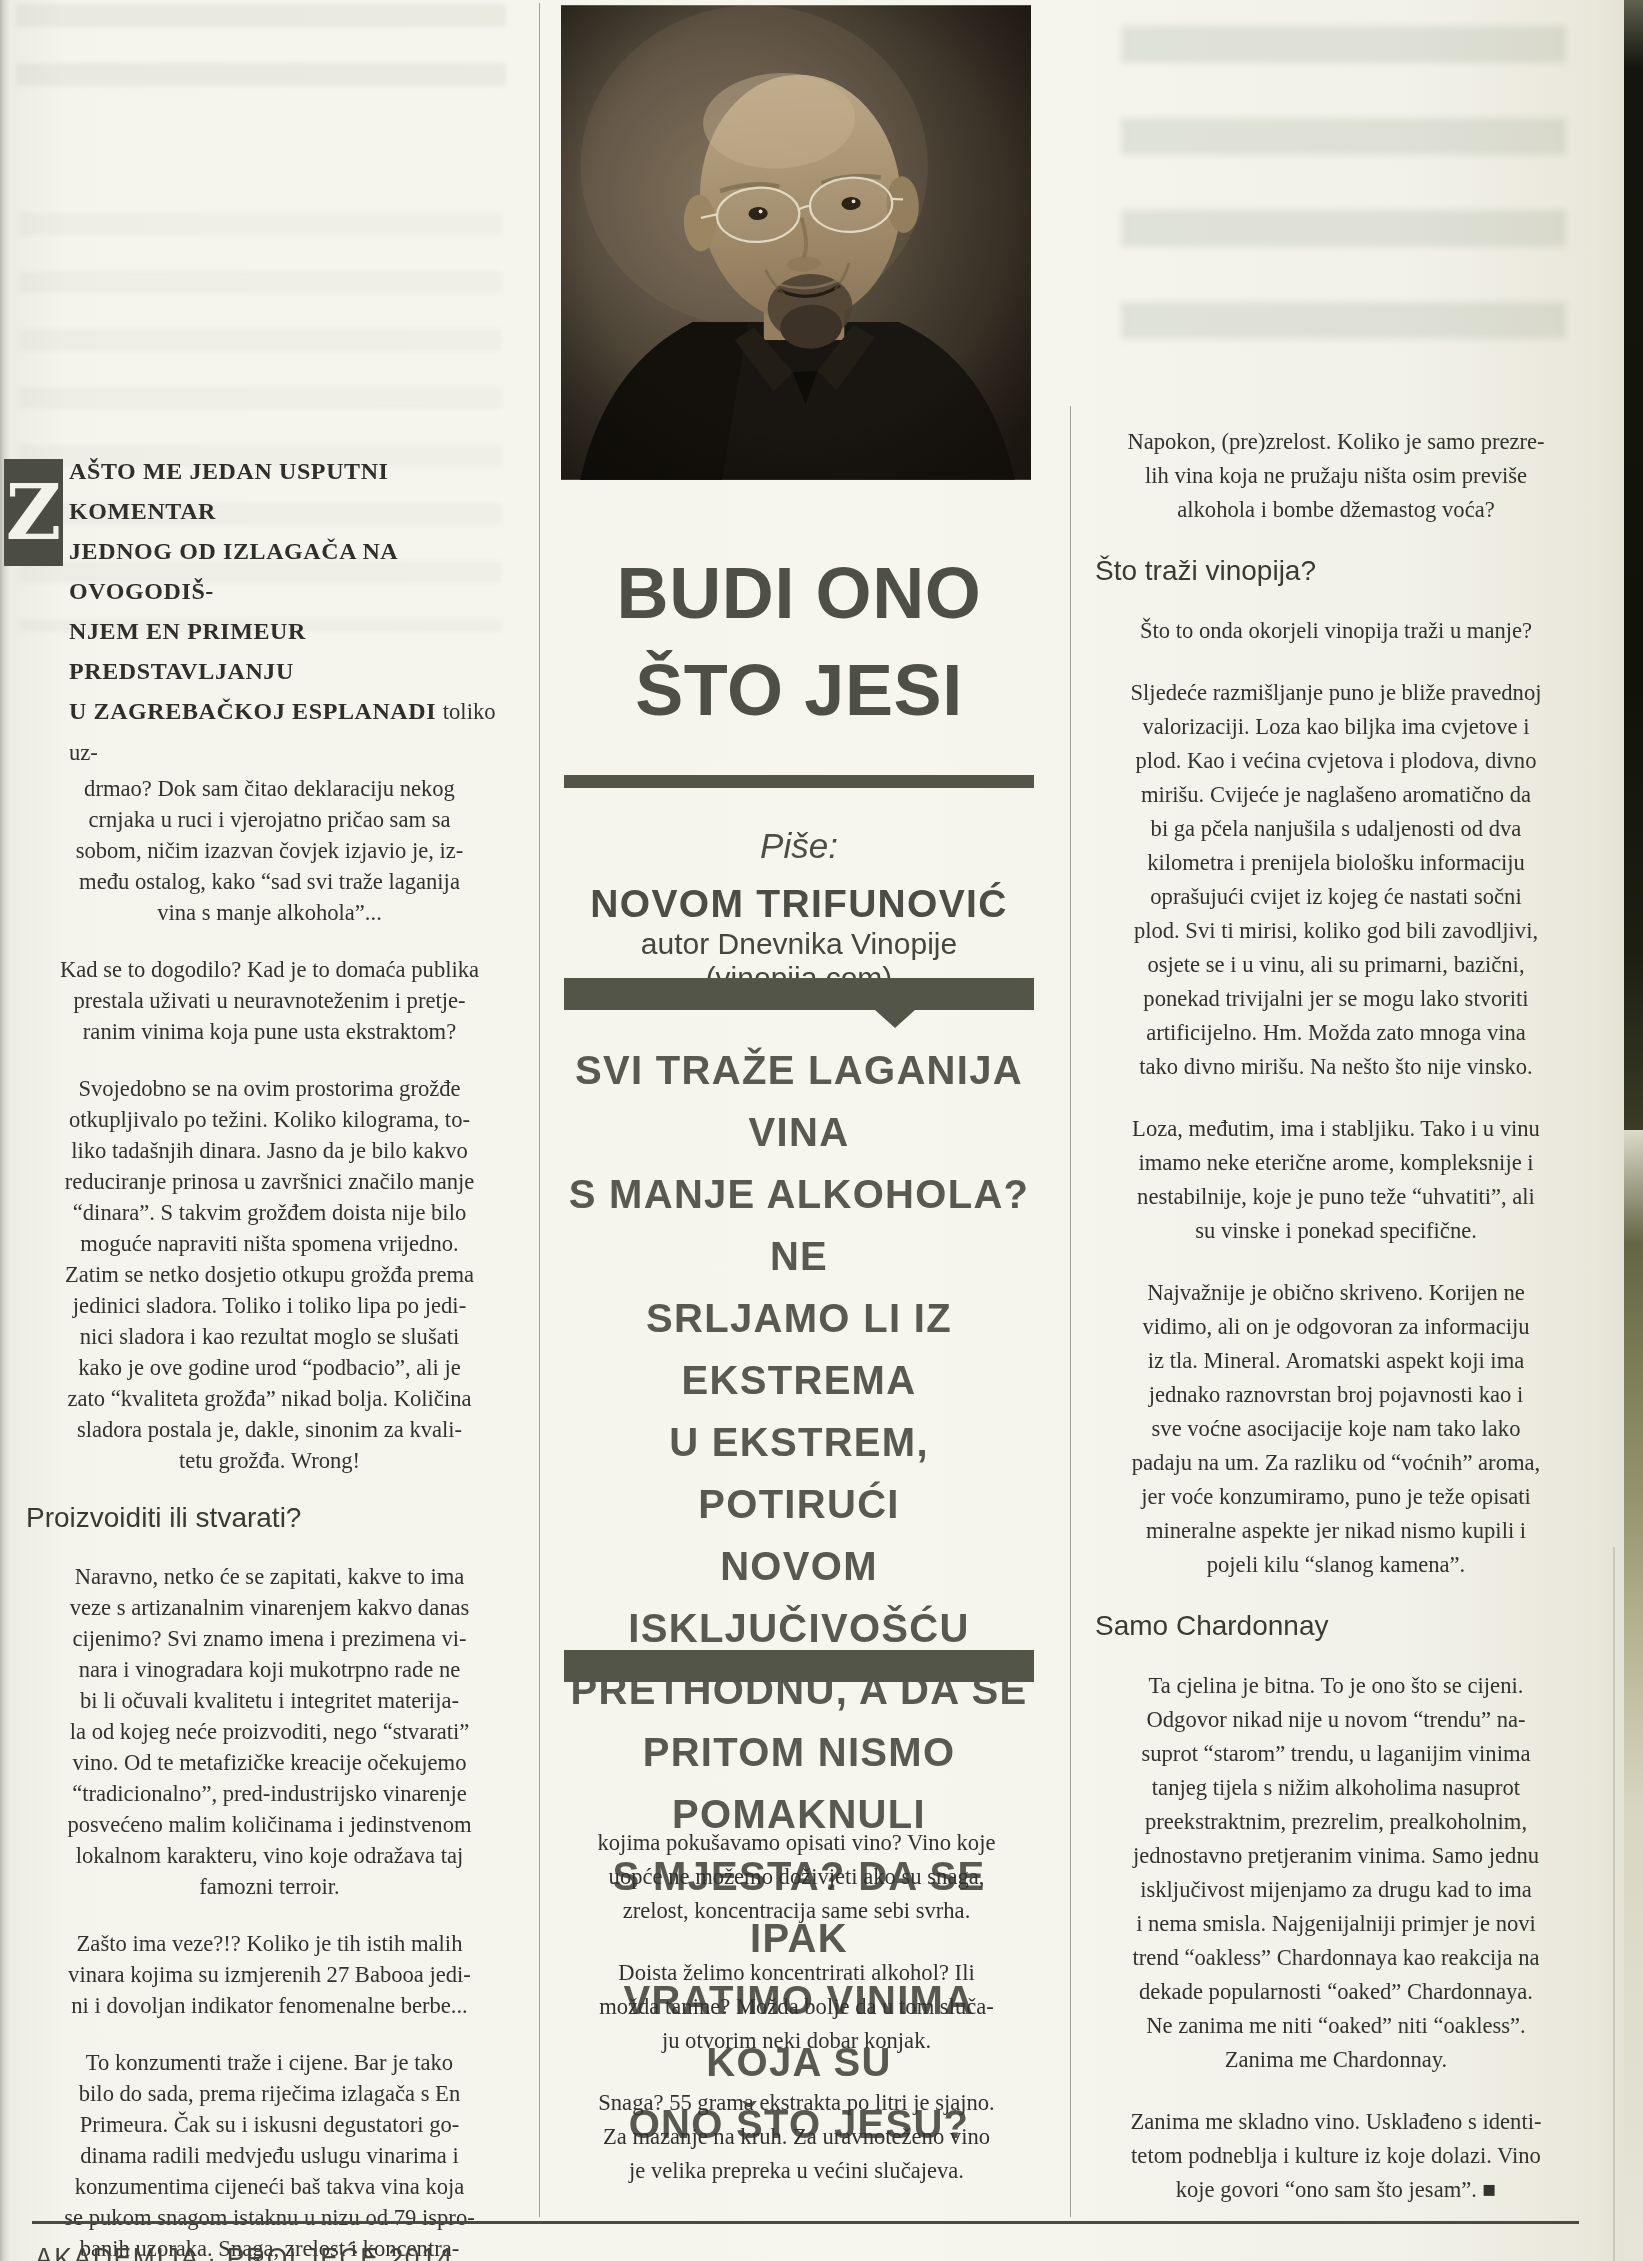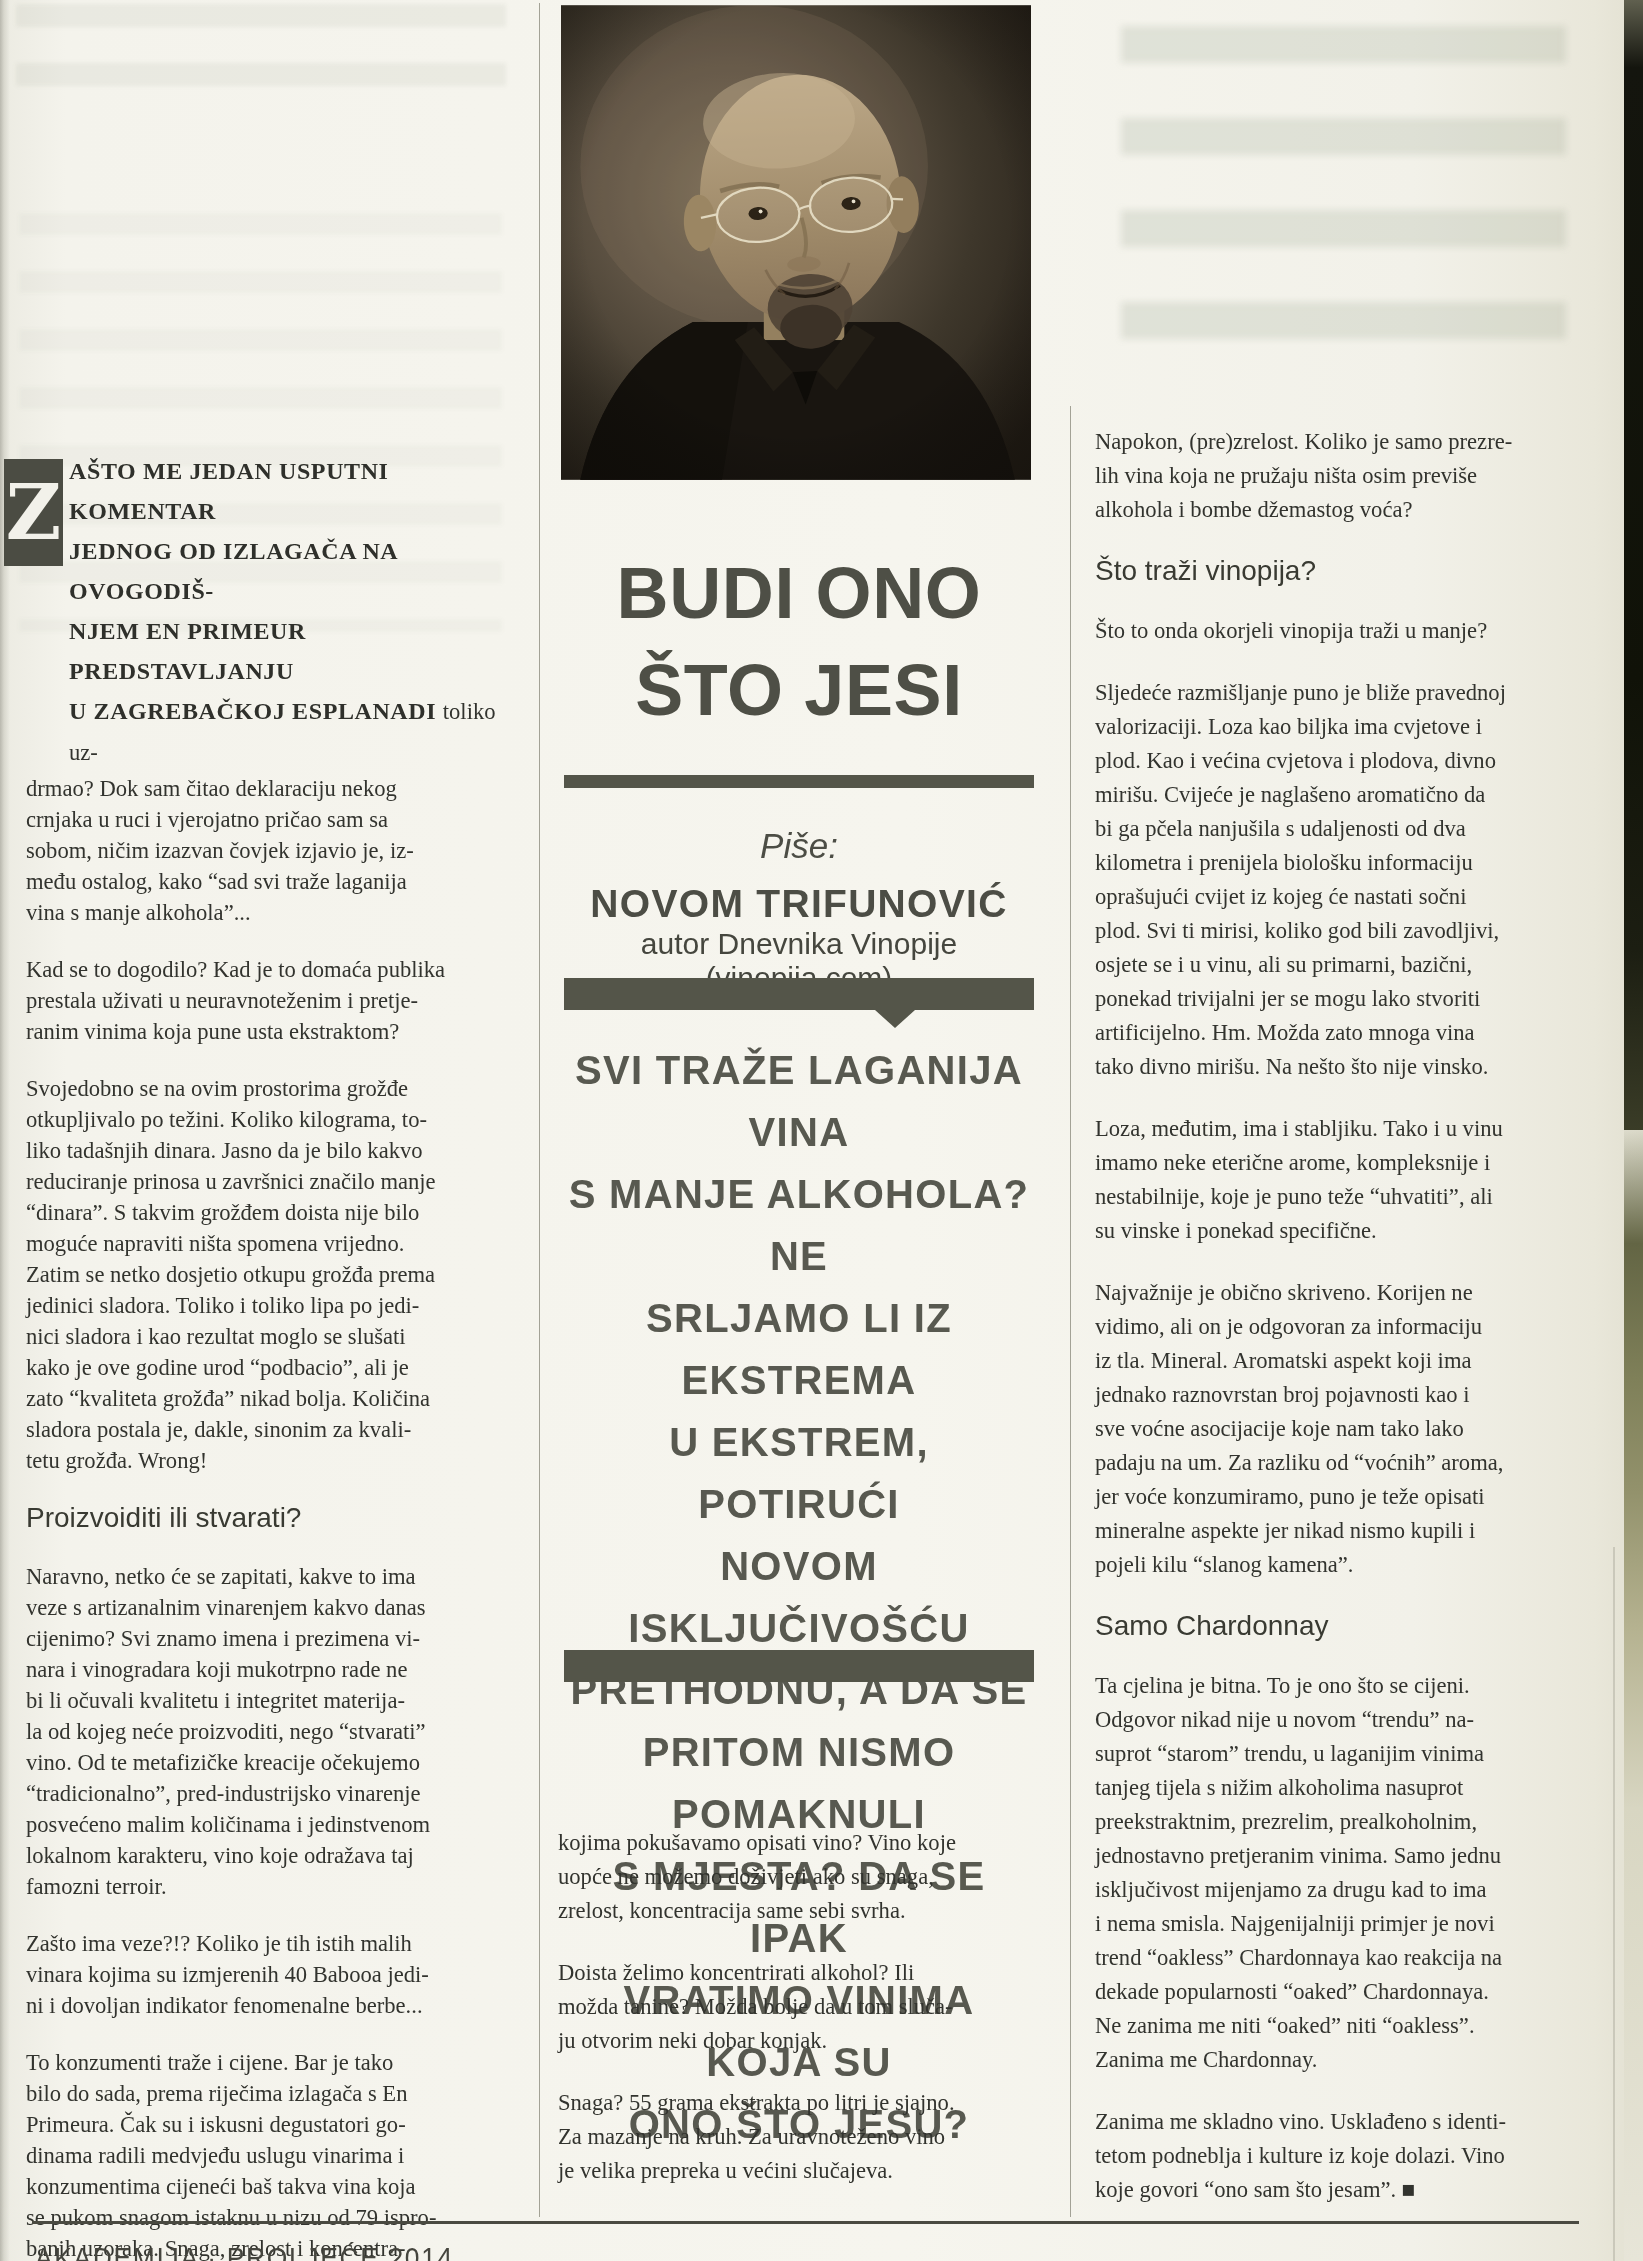--- a/index.html
+++ b/index.html
@@ -24,21 +24,21 @@
   .vrule{width:1.3px;background:#a3a296;}
   .vrule1{left:539px;top:2.6px;height:2214px;}
   .vrule2{left:1070px;top:406px;height:1811px;}
   
   .col-left{left:26px;top:451px;width:487px;}
   .dropcap-box{left:3.9px;top:459px;width:59px;height:107px;background:#4b4c43;
       display:flex;align-items:center;justify-content:center;}
   .dropcap-box span{font-family:"DejaVu Serif",serif;font-weight:bold;font-size:76px;line-height:1;color:#f2f1ea;}
   .opener{margin-left:43px;font-weight:bold;font-size:24px;line-height:40px;letter-spacing:0.6px;color:#2f302b;}
   .opener .rest{font-weight:normal;font-size:22.6px;letter-spacing:0;color:#32332e;}
-  .body-p{font-size:22.6px;line-height:31px;margin:0 0 26px 0;}
+  .body-p{font-size:22.6px;line-height:31px;margin:0 0 26px 0;text-align:center;}
   .subhead{font-family:"Liberation Sans","DejaVu Sans",sans-serif;font-weight:normal;font-size:28px;
       color:#393a32;margin:9px 0 27px 0;}
   .col-left .body-p{line-height:31px;}
   
   .photo{left:561px;top:5.2px;width:470px;height:475px;}
   .title{left:564px;top:545px;width:470px;text-align:center;
       font-family:"Liberation Sans","DejaVu Sans",sans-serif;font-weight:bold;font-size:72px;line-height:97px;
       letter-spacing:0.6px;color:#4e4f46;}
   .bar{left:564px;width:470px;background:#545549;}
   .bar1{top:775px;height:13px;}
@@ -113,21 +113,21 @@
 cijenimo? Svi znamo imena i prezimena vi-
 nara i vinogradara koji mukotrpno rade ne
 bi li očuvali kvalitetu i integritet materija-
 la od kojeg neće proizvoditi, nego “stvarati”
 vino. Od te metafizičke kreacije očekujemo
 “tradicionalno”, pred-industrijsko vinarenje
 posvećeno malim količinama i jedinstvenom
 lokalnom karakteru, vino koje odražava taj
 famozni terroir.</div>
     <div class="body-p lines">Zašto ima veze?!? Koliko je tih istih malih
-vinara kojima su izmjerenih 40 Babooa jedi-
+vinara kojima su izmjerenih 27 Babooa jedi-
 ni i dovoljan indikator fenomenalne berbe...</div>
     <div class="body-p lines">To konzumenti traže i cijene. Bar je tako
 bilo do sada, prema riječima izlagača s En
 Primeura. Čak su i iskusni degustatori go-
 dinama radili medvjeđu uslugu vinarima i
 konzumentima cijeneći baš takva vina koja
 se pukom snagom istaknu u nizu od 79 ispro-
 banih uzoraka. Snaga, zrelost i koncentra-
 cija nisu nevažni. Ipak, nisu li to tek epiteti</div>
   </div>

